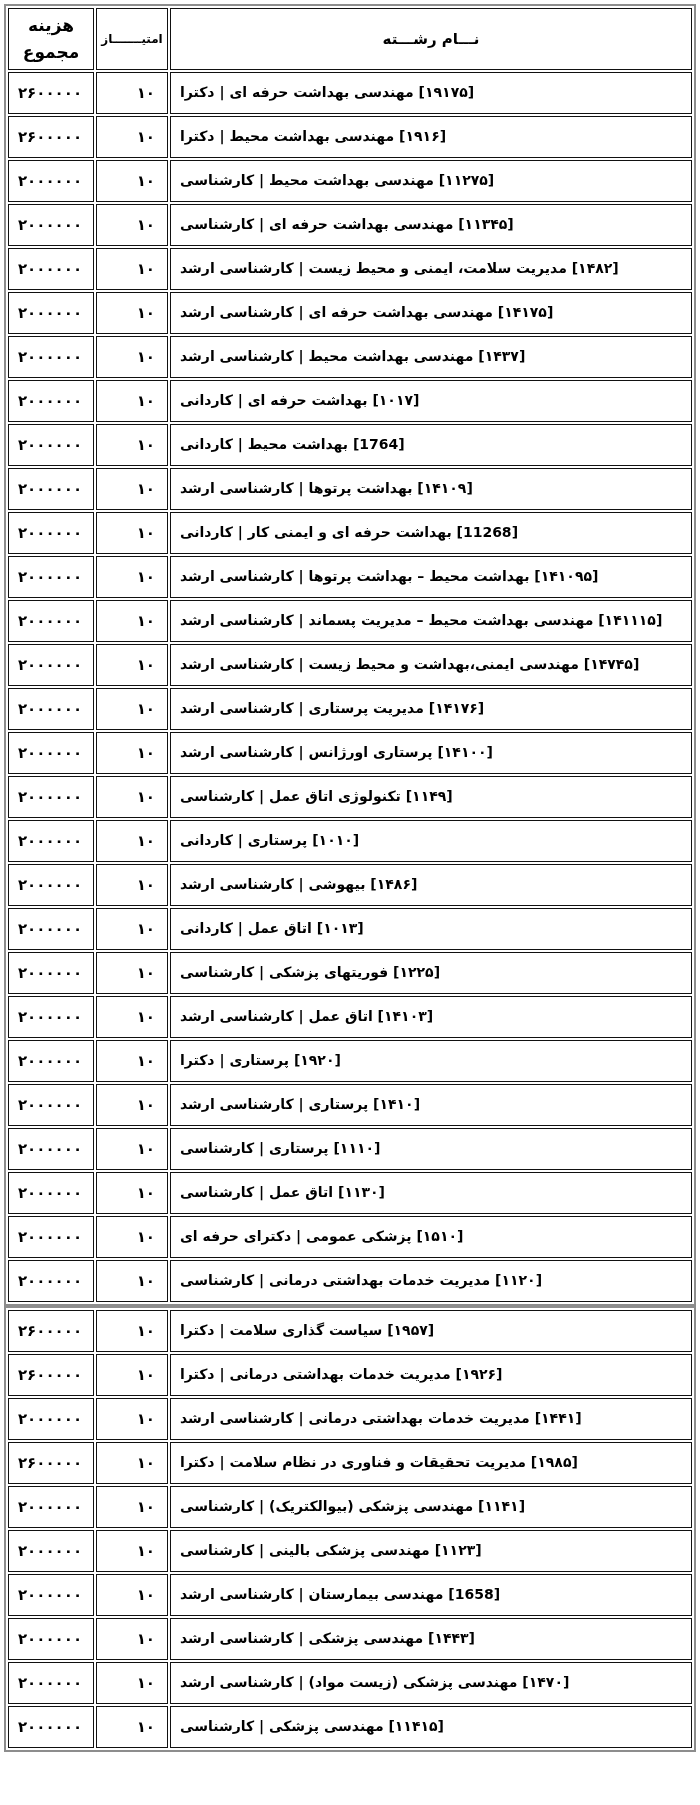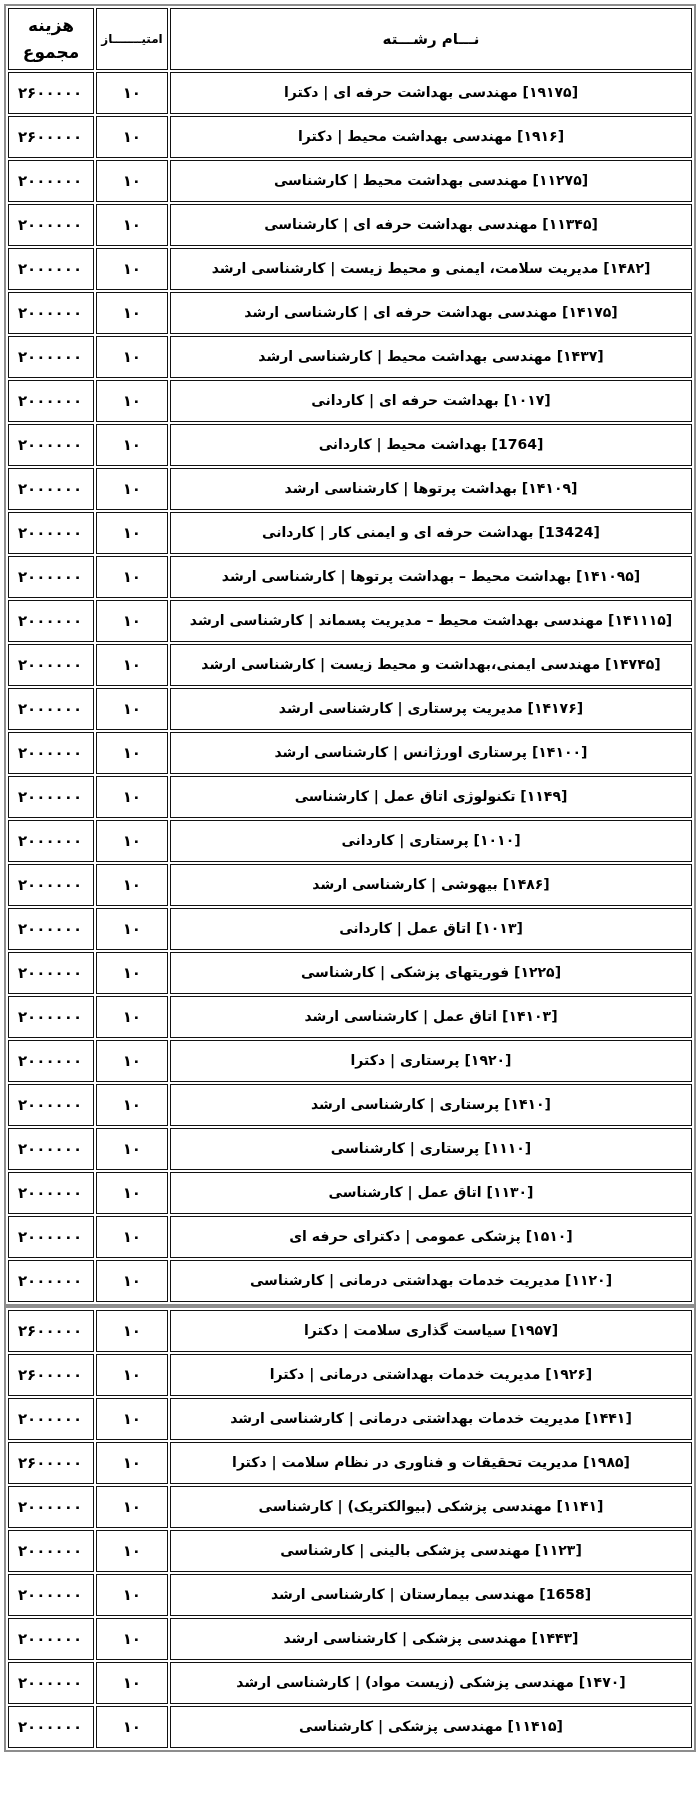--- a/index.html
+++ b/index.html
@@ -50,28 +50,28 @@
     padding: 2px 1px;
     overflow: hidden;
     white-space: nowrap;
   }
   th.cost-h div {
     line-height: 1.6;
     font-size: 17px;
   }
   td.name {
     height: 34px;
-    text-align: center;
+    text-align: left;
     padding: 3px 9px;
     font-size: 14px;
     line-height: 1.8;
   }
   td.score {
     text-align: right;
-    padding: 0 26px 0 2px;
+    padding: 0 12px 0 2px;
     font-size: 15px;
   }
   td.cost {
     text-align: center;
     padding: 0 4px 0 2px;
     font-size: 15px;
     letter-spacing: -0.5px;
     white-space: nowrap;
     overflow: hidden;
   }
@@ -142,21 +142,21 @@
           <td class="name">[1764] بهداشت محیط | کاردانی</td>
           <td class="score">۱۰</td>
           <td class="cost">۲۰۰۰۰۰۰</td>
         </tr>
         <tr>
           <td class="name">[۱۴۱۰۹] بهداشت پرتوها | کارشناسی ارشد</td>
           <td class="score">۱۰</td>
           <td class="cost">۲۰۰۰۰۰۰</td>
         </tr>
         <tr>
-          <td class="name">[13424] بهداشت حرفه ای و ایمنی کار | کاردانی</td>
+          <td class="name">[11268] بهداشت حرفه ای و ایمنی کار | کاردانی</td>
           <td class="score">۱۰</td>
           <td class="cost">۲۰۰۰۰۰۰</td>
         </tr>
         <tr>
           <td class="name">[۱۴۱۰۹۵] بهداشت محیط – بهداشت پرتوها | کارشناسی ارشد</td>
           <td class="score">۱۰</td>
           <td class="cost">۲۰۰۰۰۰۰</td>
         </tr>
         <tr>
           <td class="name">[۱۴۱۱۱۵] مهندسی بهداشت محیط – مدیریت پسماند | کارشناسی ارشد</td>

